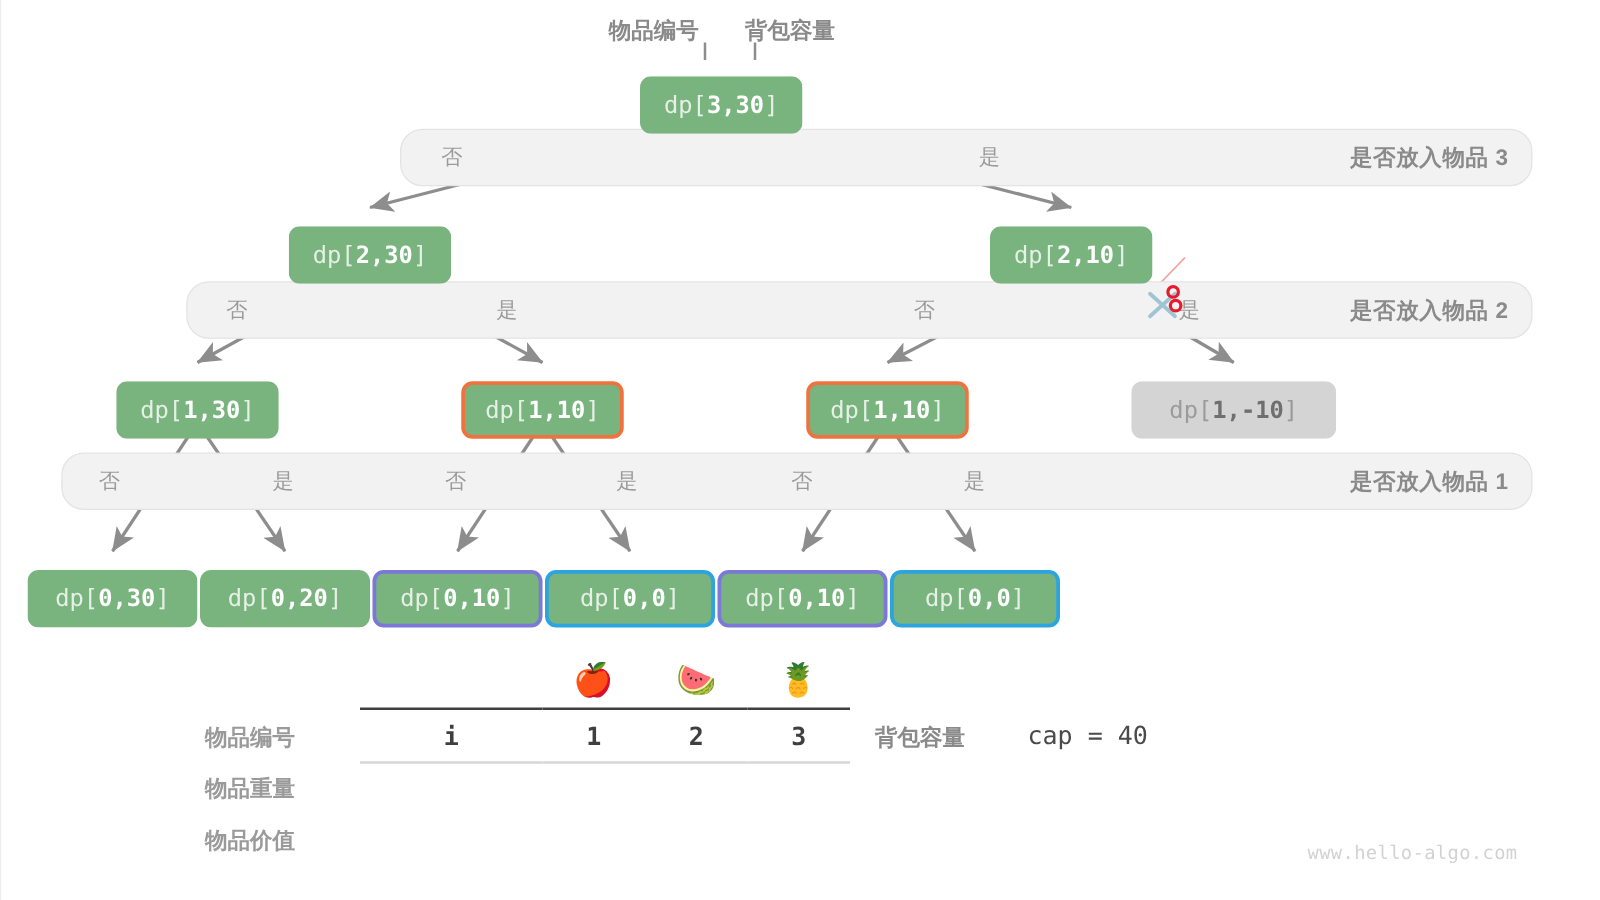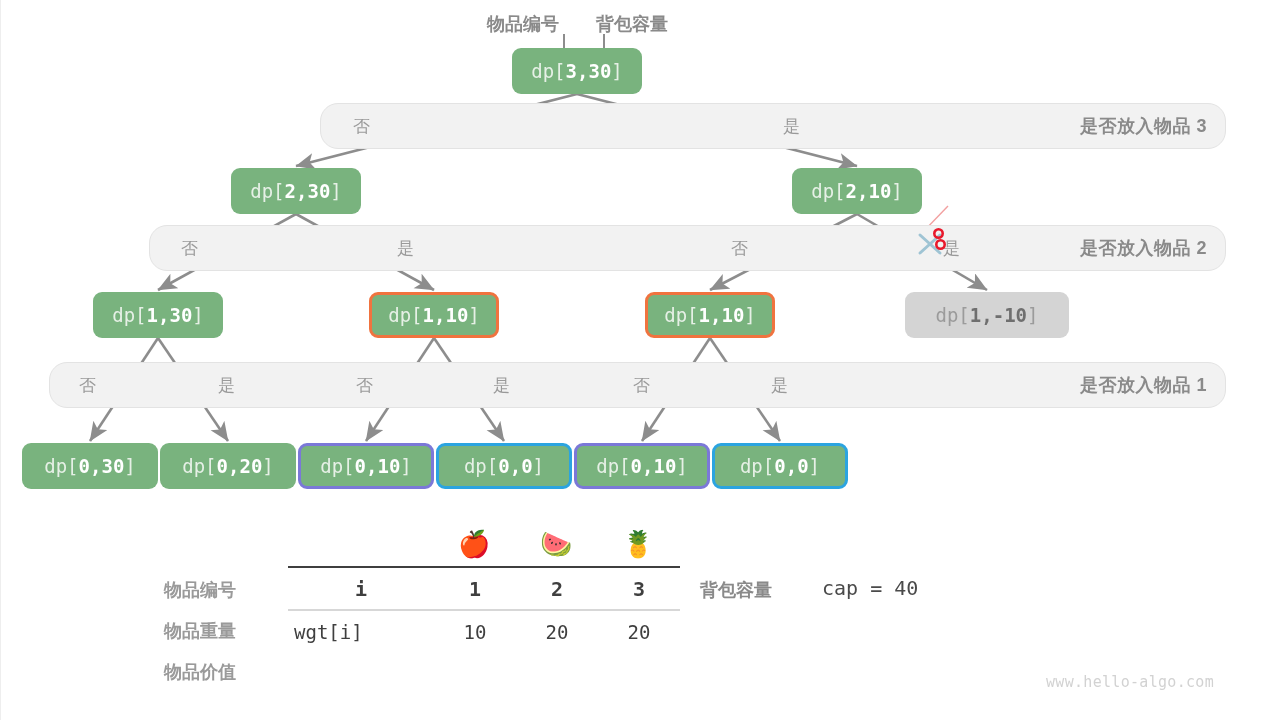--- a/index.html
+++ b/index.html
@@ -62,20 +62,21 @@
     color: #ffffff;
     border-radius: 9px;
     font-family: "DejaVu Sans Mono", monospace;
     font-size: 19px;
     display: flex;
     align-items: center;
     justify-content: center;
     white-space: nowrap;
     border: 3px solid transparent;
     letter-spacing: 0px;
+    margin-top: 13px;
   }
   .node .lt { color: #e6f0e6; }
   .node .bold { font-weight: bold; color: #ffffff; }
   .node.pruned {
     background: #d4d4d4;
     color: #8d8d8d;
     border-color: transparent;
   }
   .node.pruned .lt { color: #9b9b9b; }
   .node.pruned .bold { color: #6f6f6f; font-weight: bold; }
@@ -356,26 +357,20 @@
             <td class="emoji cw-val">🍎</td>
             <td class="emoji cw-val">🍉</td>
             <td class="emoji cw-val">🍍</td>
           </tr>
           <tr class="head-row">
             <td class="colhead cw-lbl" style="text-align: center;">i</td>
             <td class="colhead cw-val">1</td>
             <td class="colhead cw-val">2</td>
             <td class="colhead cw-val">3</td>
           </tr>
-          <tr>
-            <td class="rowlabel cw-lbl">wgt[i]</td>
-            <td class="cw-val">10</td>
-            <td class="cw-val">20</td>
-            <td class="cw-val">20</td>
-          </tr>
         </tbody>
     </table>
   </div>
 
   <div class="side-label" id="cap-label" style="left: 700px; top: 578px;">背包容量</div>
   <div class="cap-text" id="cap-value" style="left: 822px; top: 576px;">cap = 40</div>
 
   <div class="watermark">www.hello-algo.com</div>
 </div>
 

